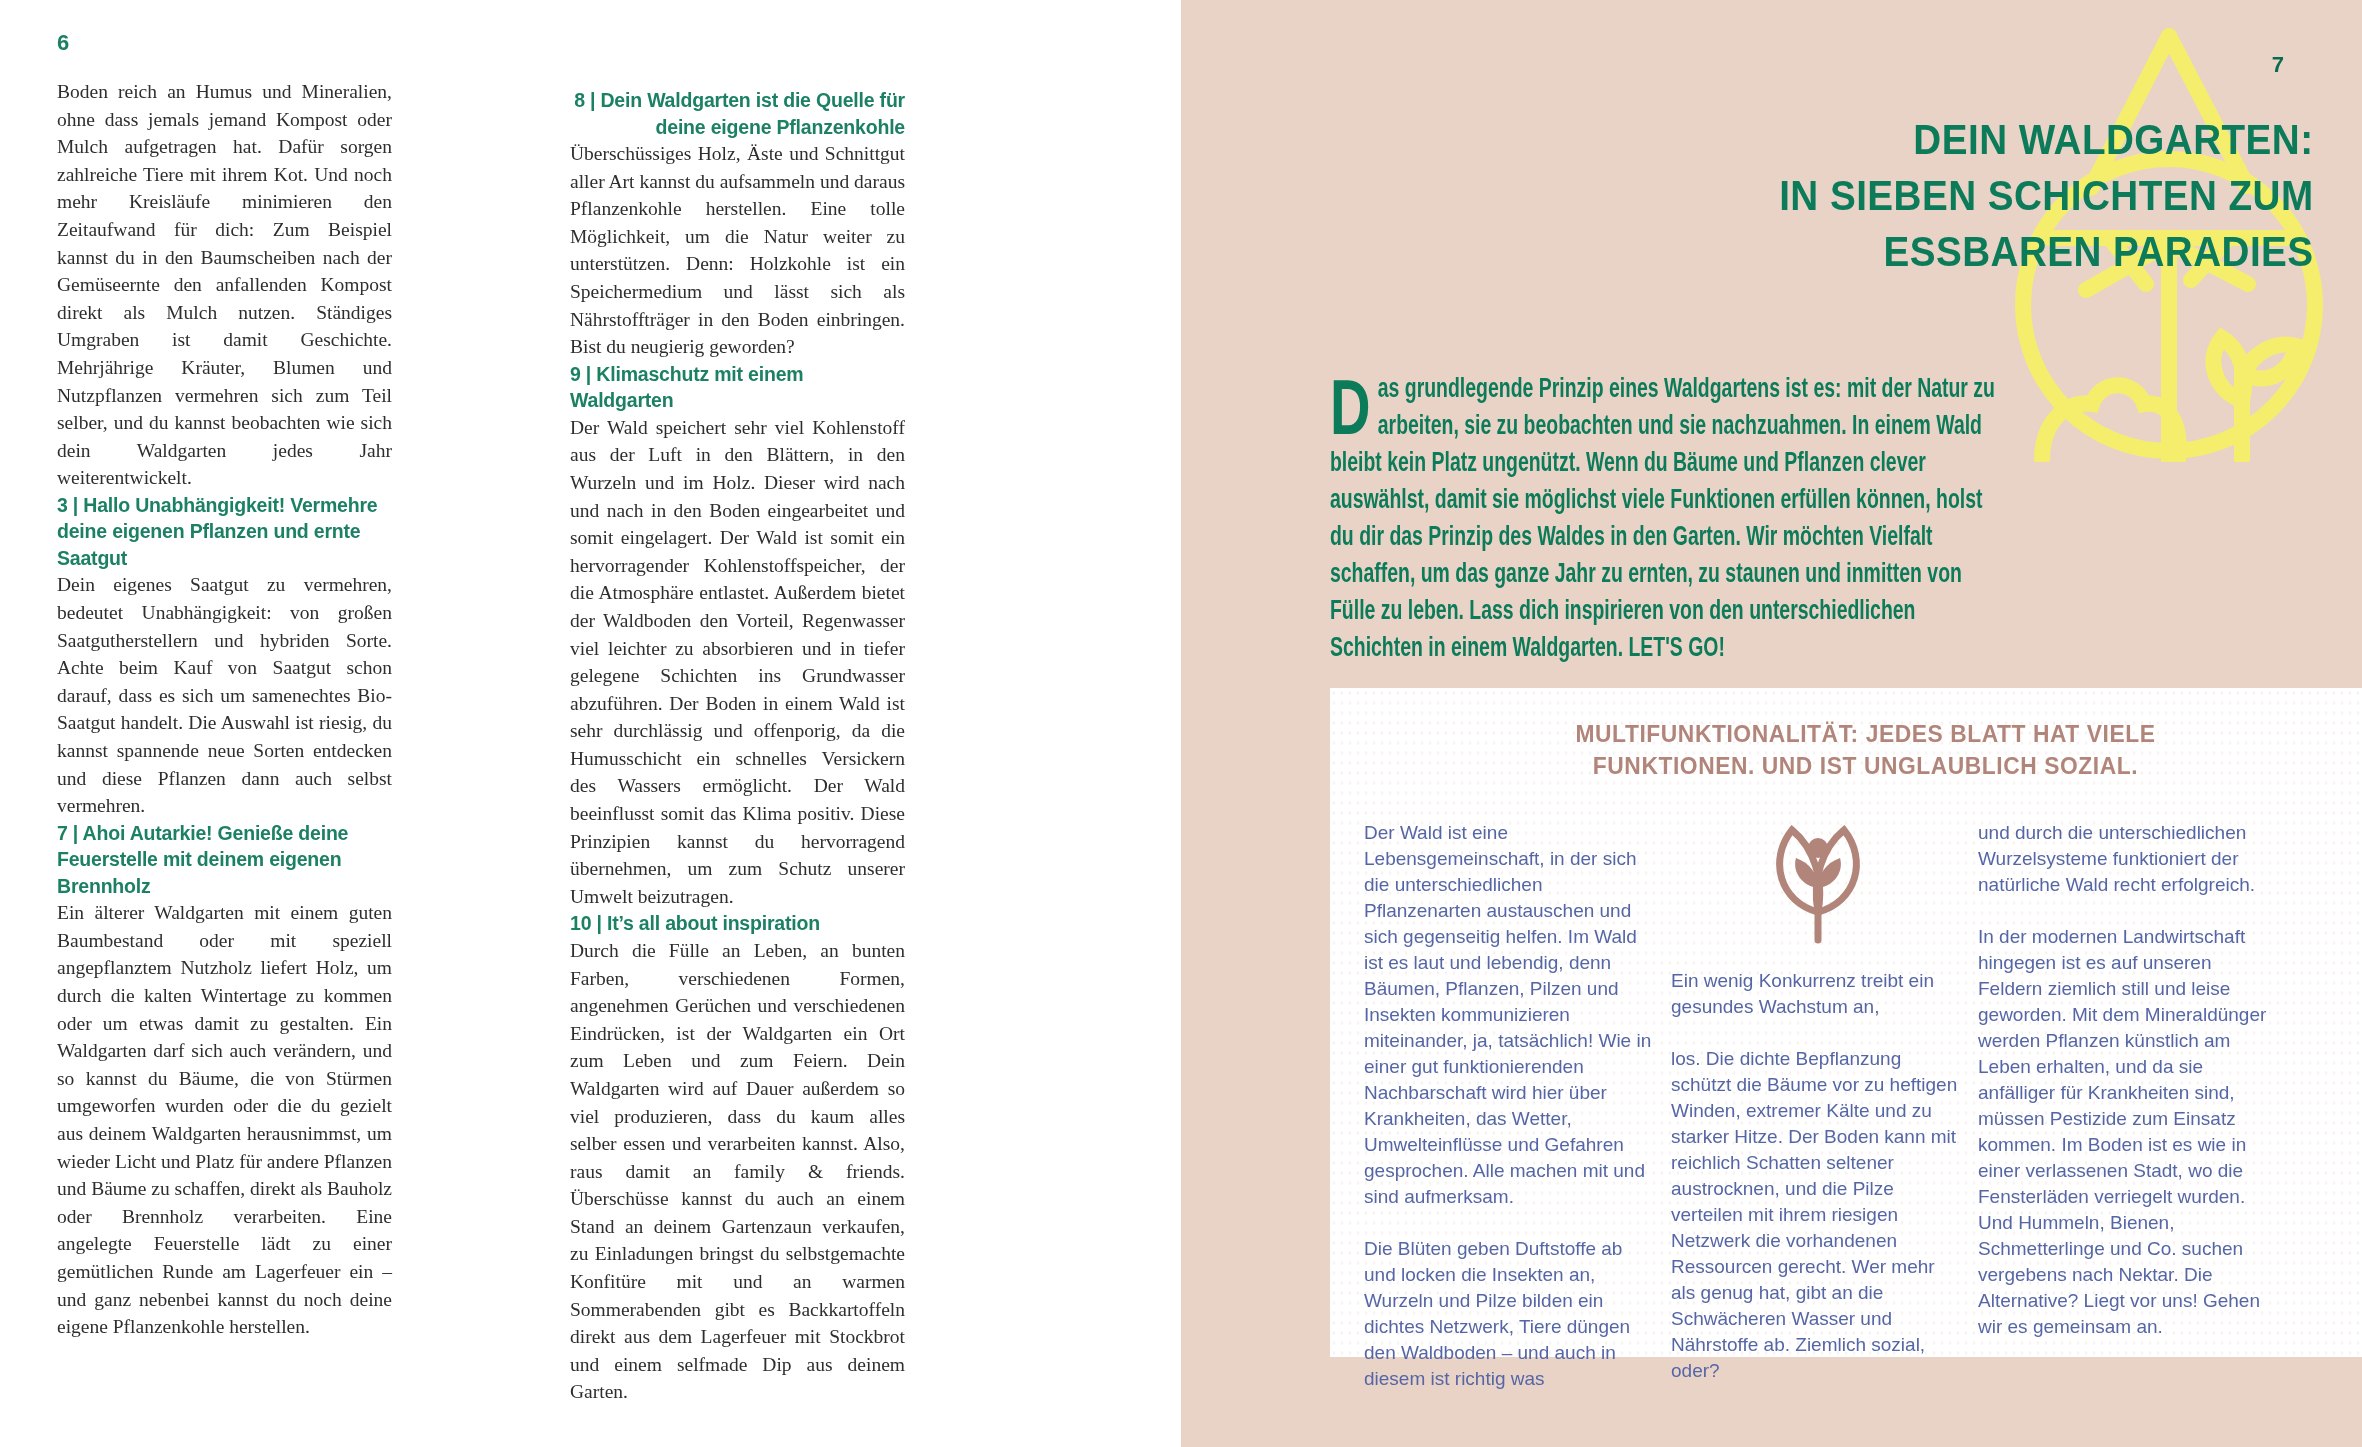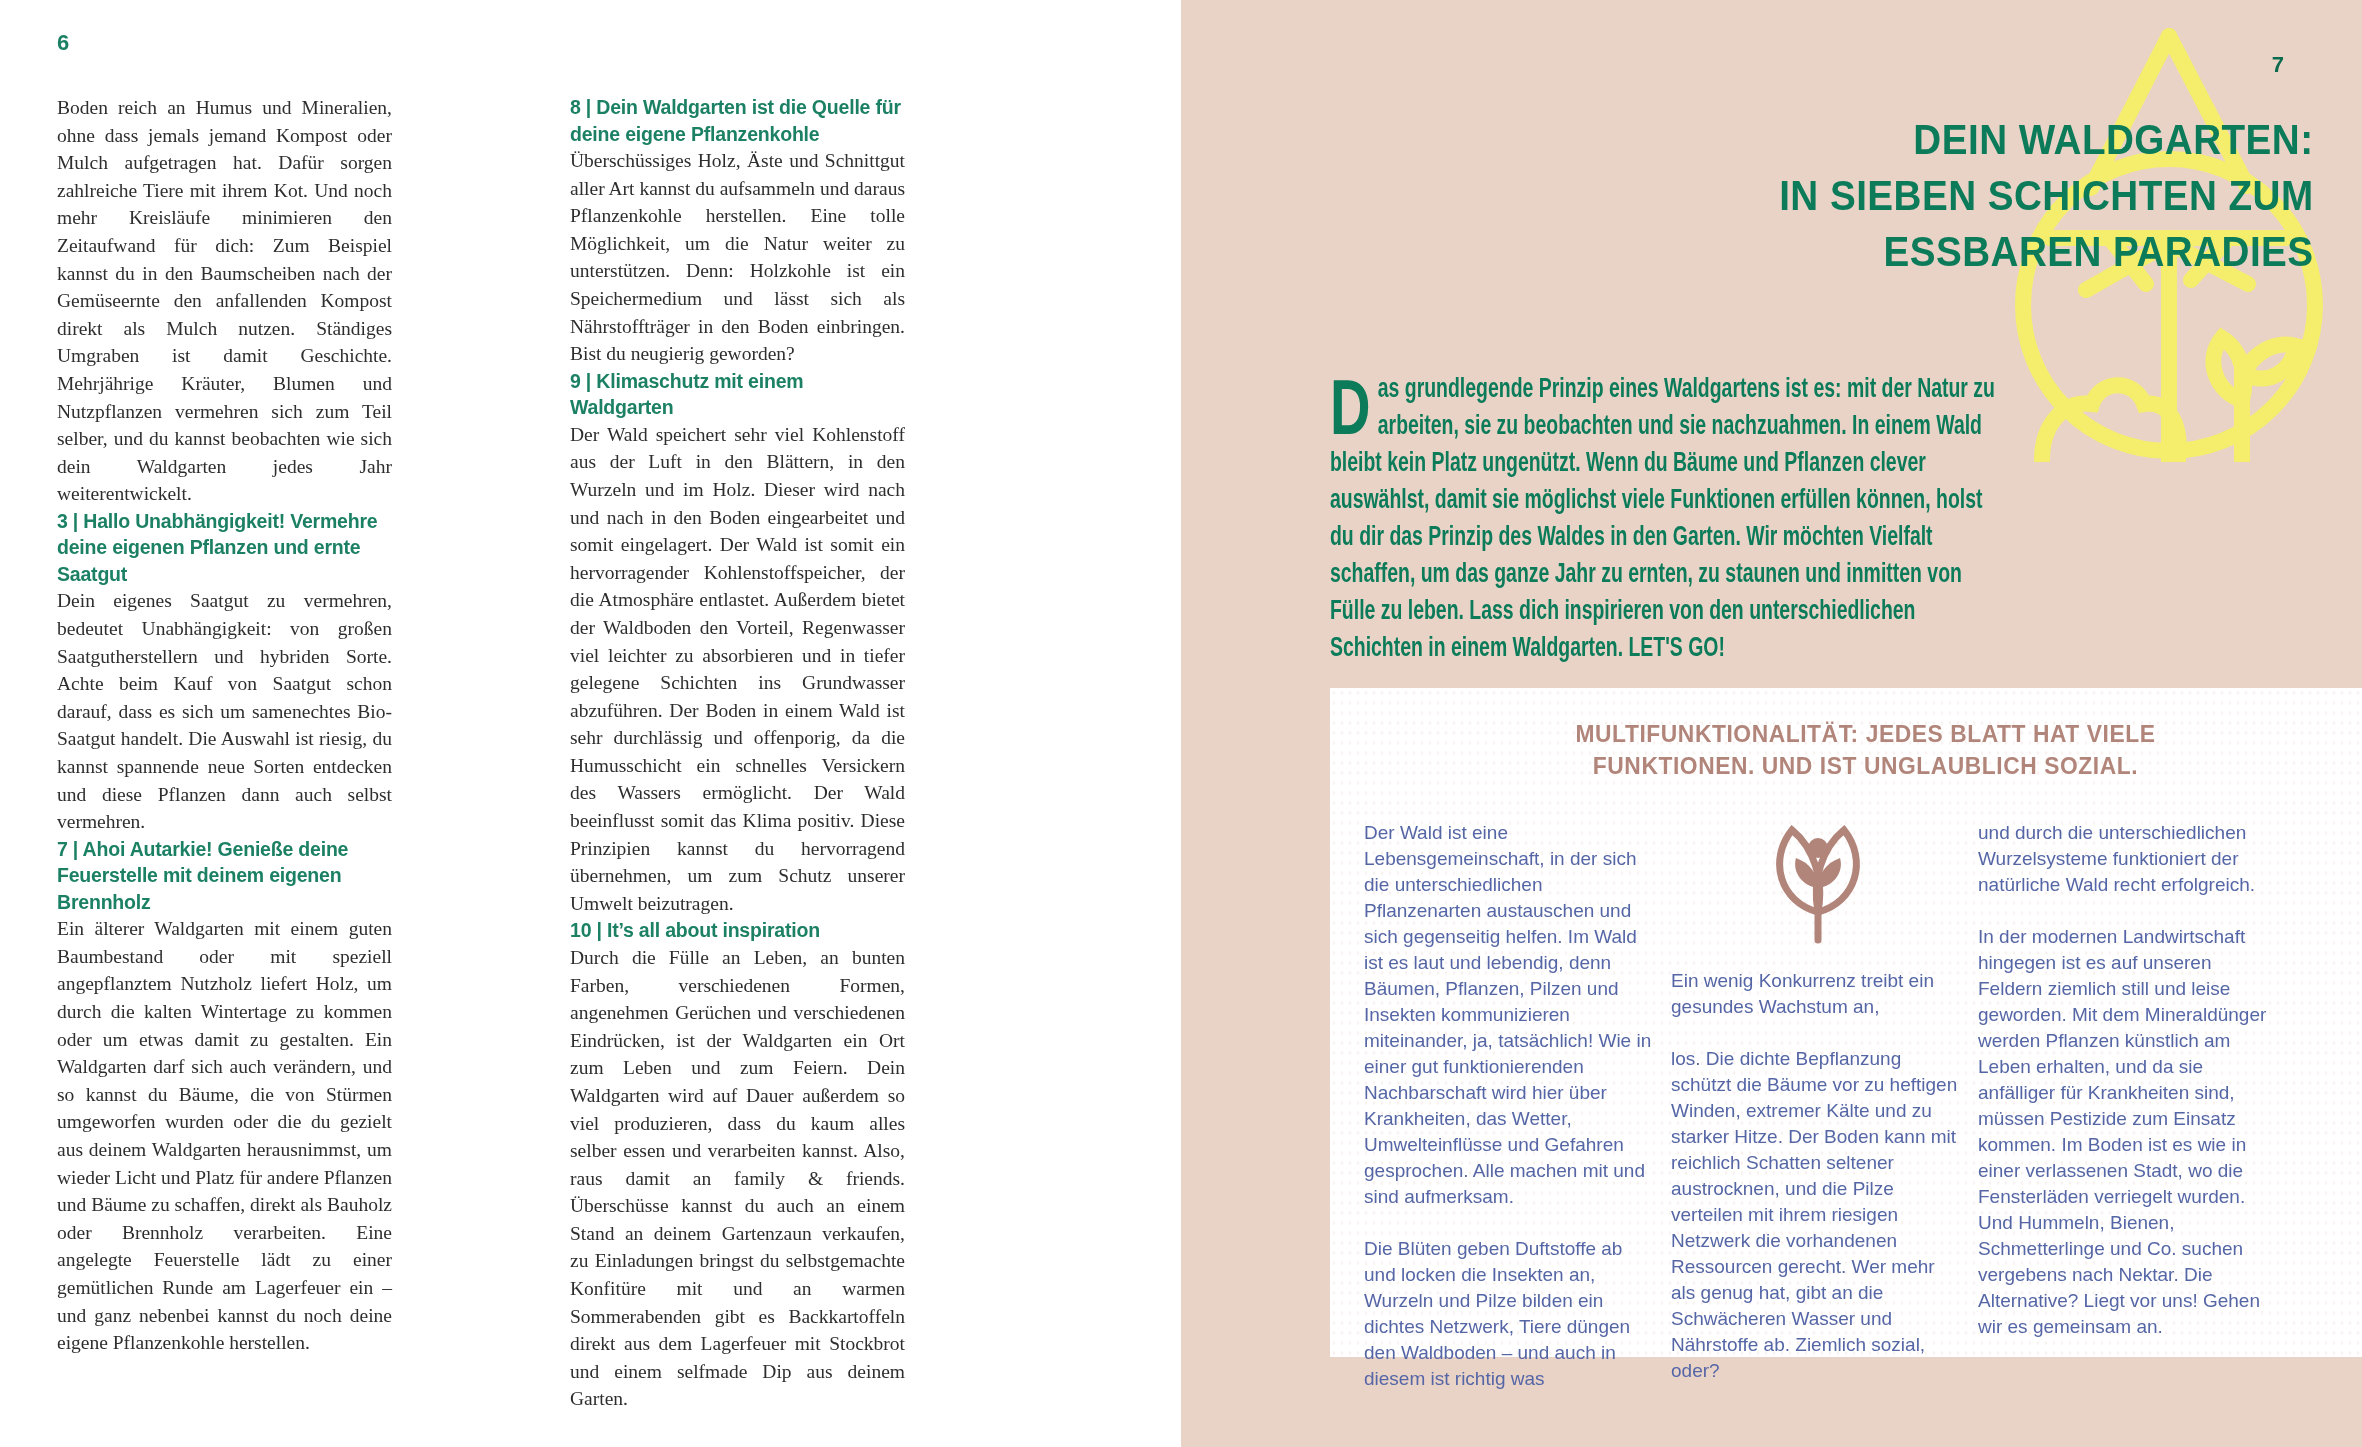--- a/index.html
+++ b/index.html
@@ -7,21 +7,21 @@
     position:relative;width:2362px;height:1447px;overflow:hidden;
     background:#ffffff;font-family:"Liberation Serif",serif;
   }
   
   .left-page{position:absolute;left:0;top:0;width:1181px;height:1447px;background:#ffffff;}
   .pageno-left{
     position:absolute;left:57px;top:30px;
     font:700 22px "Liberation Sans",sans-serif;color:#1c8164;
   }
   .col{
-    position:absolute;top:94px;width:335px;
+    position:absolute;top:78px;width:335px;
     font-size:19.5px;line-height:27.6px;color:#2e2e2e;
     text-align:justify;hyphens:auto;-webkit-hyphens:auto;
   }
   .col1{left:57px;}
   .col2{left:570px;}
   .col p{margin:0;}
   .sec-heading{
     font-family:"Liberation Sans",sans-serif;font-weight:600;
     color:#1c8164;font-size:19.5px;line-height:26.5px;letter-spacing:-0.2px;
     text-align:left;margin:27px 0 0 0;hyphens:none;
@@ -84,21 +84,21 @@
 
     <div class="col col1">
       <p>Boden reich an Humus und Mineralien, ohne dass jemals jemand Kompost oder Mulch aufgetragen hat. Dafür sorgen zahlreiche Tiere mit ihrem Kot. Und noch mehr Kreisläufe minimieren den Zeitaufwand für dich: Zum Beispiel kannst du in den Baumscheiben nach der Gemüseernte den anfallenden Kompost direkt als Mulch nutzen. Ständiges Umgraben ist damit Geschichte. Mehrjährige Kräuter, Blumen und Nutzpflanzen vermehren sich zum Teil selber, und du kannst beobachten wie sich dein Waldgarten jedes Jahr weiterentwickelt.</p>
       <p class="sec-heading">3 | Hallo Unabhängigkeit! Vermehre deine eigenen Pflanzen und ernte Saatgut</p>
       <p>Dein eigenes Saatgut zu vermehren, bedeutet Unabhängigkeit: von großen Saatgutherstellern und hybriden Sorte. Achte beim Kauf von Saatgut schon darauf, dass es sich um samenechtes Bio-Saatgut handelt. Die Auswahl ist riesig, du kannst spannende neue Sorten entdecken und diese Pflanzen dann auch selbst vermehren.</p>
       <p class="sec-heading">7 | Ahoi Autarkie! Genieße deine Feuerstelle mit deinem eigenen Brennholz</p>
       <p>Ein älterer Waldgarten mit einem guten Baumbestand oder mit speziell angepflanztem Nutzholz liefert Holz, um durch die kalten Wintertage zu kommen oder um etwas damit zu gestalten. Ein Waldgarten darf sich auch verändern, und so kannst du Bäume, die von Stürmen umgeworfen wurden oder die du gezielt aus deinem Waldgarten herausnimmst, um wieder Licht und Platz für andere Pflanzen und Bäume zu schaffen, direkt als Bauholz oder Brennholz verarbeiten. Eine angelegte Feuerstelle lädt zu einer gemütlichen Runde am Lagerfeuer ein – und ganz nebenbei kannst du noch deine eigene Pflanzenkohle herstellen.</p>
     </div>
 
     <div class="col col2">
-      <p class="sec-heading" style="margin-top:0;">8 | Dein Waldgarten ist die Quelle für deine eigene Pflanzenkohle</p>
+      <p class="sec-heading" style="margin-top:9px;text-align:right;">8 | Dein Waldgarten ist die Quelle für deine eigene Pflanzenkohle</p>
       <p>Überschüssiges Holz, Äste und Schnittgut aller Art kannst du aufsammeln und daraus Pflanzenkohle herstellen. Eine tolle Möglichkeit, um die Natur weiter zu unterstützen. Denn: Holzkohle ist ein Speichermedium und lässt sich als Nährstoffträger in den Boden einbringen. Bist du neugierig geworden?</p>
       <p class="sec-heading">9 | Klimaschutz mit einem Waldgarten</p>
       <p>Der Wald speichert sehr viel Kohlenstoff aus der Luft in den Blättern, in den Wurzeln und im Holz. Dieser wird nach und nach in den Boden eingearbeitet und somit eingelagert. Der Wald ist somit ein hervorragender Kohlenstoffspeicher, der die Atmosphäre entlastet. Außerdem bietet der Waldboden den Vorteil, Regenwasser viel leichter zu absorbieren und in tiefer gelegene Schichten ins Grundwasser abzuführen. Der Boden in einem Wald ist sehr durchlässig und offenporig, da die Humusschicht ein schnelles Versickern des Wassers ermöglicht. Der Wald beeinflusst somit das Klima positiv. Diese Prinzipien kannst du hervorragend übernehmen, um zum Schutz unserer Umwelt beizutragen.</p>
       <p class="sec-heading">10 | It’s all about inspiration</p>
       <p>Durch die Fülle an Leben, an bunten Farben, verschiedenen Formen, angenehmen Gerüchen und verschiedenen Eindrücken, ist der Waldgarten ein Ort zum Leben und zum Feiern. Dein Waldgarten wird auf Dauer außerdem so viel produzieren, dass du kaum alles selber essen und verarbeiten kannst. Also, raus damit an family &amp; friends. Überschüsse kannst du auch an einem Stand an deinem Gartenzaun verkaufen, zu Einladungen bringst du selbstgemachte Konfitüre mit und an warmen Sommerabenden gibt es Backkartoffeln direkt aus dem Lagerfeuer mit Stockbrot und einem selfmade Dip aus deinem Garten.</p>
     </div>
   </div>
 
   <div class="right-page">
 

